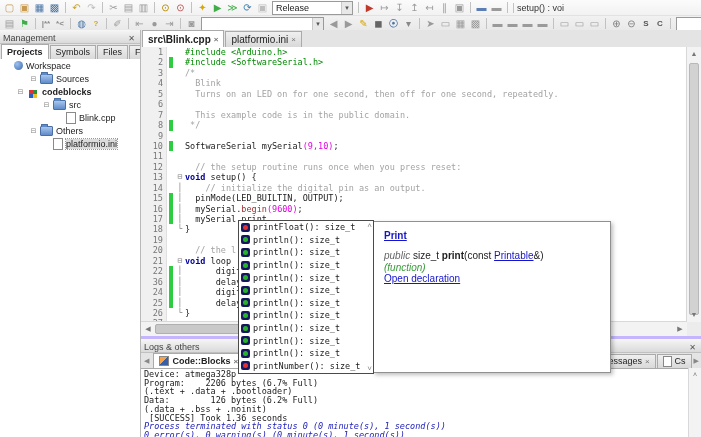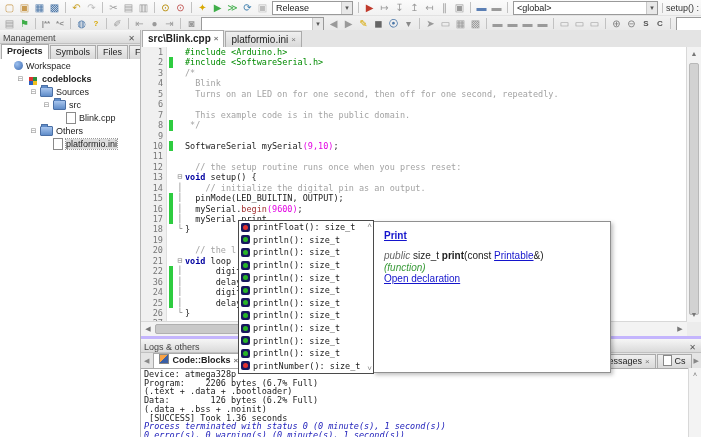--- a/index.html
+++ b/index.html
@@ -16,21 +16,21 @@
   .tbcombo{flex:0 0 auto;height:12px;background:#fff;border:1px solid #9a9a9a;font-size:9px;display:flex;align-items:center;padding:0 0 0 3px;margin:0 2px;position:relative}
   .tbcombo-v{flex:1;overflow:hidden}
   .tbarrow{flex:0 0 10px;font-size:7px;color:#555;text-align:center;background:#e8e8e8;height:100%;line-height:12px;border-left:1px solid #c8c8c8}
   .tbtext{font-size:9px;color:#333;padding:0 3px;border-left:1px solid #c2c2c2;margin-left:2px}
   
   #mgmt{left:0;top:30px;width:140px;height:407px;background:#fff;border-right:1px solid #b8b8b8}
   .caption{height:13px;background:linear-gradient(#f6f6f6,#dadada);border-bottom:1px solid #c0c0c0;display:flex;align-items:flex-end;font-size:9px;color:#444;padding:0 3px}
   .caption .cap-title{flex:1;overflow:hidden;white-space:nowrap}
   .cap-x{flex:0 0 auto;font-size:8px;color:#555;padding:0 2px;cursor:default}
   .tabrow{display:flex;align-items:flex-end;height:15px;background:#e4e4e4;border-bottom:1px solid #aaa;overflow:hidden}
-  .tab{height:13px;font-size:9px;line-height:13px;padding:0 5px;border:1px solid #aaa;border-bottom:none;background:linear-gradient(#efefef,#d9d9d9);margin-left:1px;display:flex;gap:3px;white-space:nowrap;cursor:default}
+  .tab{height:13px;font-size:9px;line-height:13px;padding:0 5px;border:1px solid #aaa;border-bottom:none;background:linear-gradient(#efefef,#d9d9d9);margin-left:1px;display:flex;align-items:center;gap:3px;white-space:nowrap;cursor:default}
   .tab.active{background:#fff;font-weight:bold;height:14px}
   .tabx{font-size:8px;color:#777}
   .tabscroll{margin-left:auto;font-size:7px;color:#888;padding:0 2px;align-self:center}
   #mgmt-tree{position:absolute;left:0;top:29px;right:0;bottom:0;overflow:hidden;background:#fff}
   .trow{height:13px;display:flex;align-items:center;gap:3px;white-space:nowrap;font-size:9px}
   .texp{width:7px;height:7px;font-size:7px;line-height:7px;color:#888;text-align:center}
   .ico-workspace{width:9px;height:9px;border-radius:50%;background:radial-gradient(circle at 3px 3px,#9cc0ef,#3b69b0);flex:0 0 auto}
   .ico-project{width:8px;height:8px;flex:0 0 auto;background:#d33;box-shadow:4px 0 0 #2a8f3c,0 4px 0 #2a5fc0,4px 4px 0 #f0c020;width:4px;height:4px;margin:2px 6px 2px 2px}
   .ico-folder{width:11px;height:8px;background:linear-gradient(#a9c6ee,#5f8cc9);border:1px solid #4a6fa5;border-radius:1px;position:relative;flex:0 0 auto}
   .ico-folder:before{content:"";position:absolute;left:0;top:-3px;width:5px;height:2px;background:#5f8cc9;border:1px solid #4a6fa5;border-bottom:none;border-radius:1px 1px 0 0}
@@ -120,24 +120,20 @@
       <span class="tbi" style="color: rgb(154, 154, 154);">↦</span>
       <span class="tbi" style="color: rgb(154, 154, 154);">↧</span>
       <span class="tbi" style="color: rgb(154, 154, 154);">↥</span>
       <span class="tbi" style="color: rgb(154, 154, 154);">↤</span>
       <span class="tbi" style="color: rgb(154, 154, 154);">∥</span>
       <span class="tbi" style="color: rgb(154, 154, 154);">▣</span>
       <span class="tbsep"></span>
       <span class="tbi" style="color: rgb(91, 127, 180);">▬</span>
       <span class="tbi" style="color: rgb(154, 154, 154);">▬</span>
       <span class="tbsep"></span>
-      <span class="tbcombo" style="width: 140px;">
-        <span class="tbcombo-v">&lt;global&gt;</span>
-        <span class="tbarrow">▾</span>
-      </span>
       <span class="tbtext">setup() : voi</span>
     </div>
   <div id="tb-row2" class="tbrow">
       <span class="tbi" style="color: rgb(154, 154, 154);">▤</span>
       <span class="tbi" style="color: rgb(63, 174, 73);">⚑</span>
       <span class="tbsep"></span>
       <span class="tbi tbtxt" style="color: rgb(138, 138, 138);">|**</span>
       <span class="tbi tbtxt" style="color: rgb(138, 138, 138);">*&lt;</span>
       <span class="tbsep"></span>
       <span class="tbi" style="color: rgb(74, 118, 168);">◍</span>
@@ -204,29 +200,29 @@
       <span class="tab">
         <span>FSym</span>
       </span>
     </div>
   <div id="mgmt-tree">
       <div class="trow" style="padding-left: 4px;">
         <span class="texp"></span>
         <span class="ico-workspace"></span>
         <span class="tlabel">Workspace</span>
       </div>
+      <div class="trow" style="padding-left: 30px;">
+        <span class="texp">⊟</span>
+        <span class="ico-folder"></span>
+        <span class="tlabel">Sources</span>
+      </div>
       <div class="trow" style="padding-left: 17px;">
         <span class="texp">⊟</span>
         <span class="ico-project"></span>
         <span class="tlabel" style="font-weight: bold;">codeblocks</span>
-      </div>
-      <div class="trow" style="padding-left: 30px;">
-        <span class="texp">⊟</span>
-        <span class="ico-folder"></span>
-        <span class="tlabel">Sources</span>
       </div>
       <div class="trow" style="padding-left: 43px;">
         <span class="texp">⊟</span>
         <span class="ico-folder"></span>
         <span class="tlabel">src</span>
       </div>
       <div class="trow" style="padding-left: 56px;">
         <span class="texp"></span>
         <span class="ico-file"></span>
         <span class="tlabel">Blink.cpp</span>

